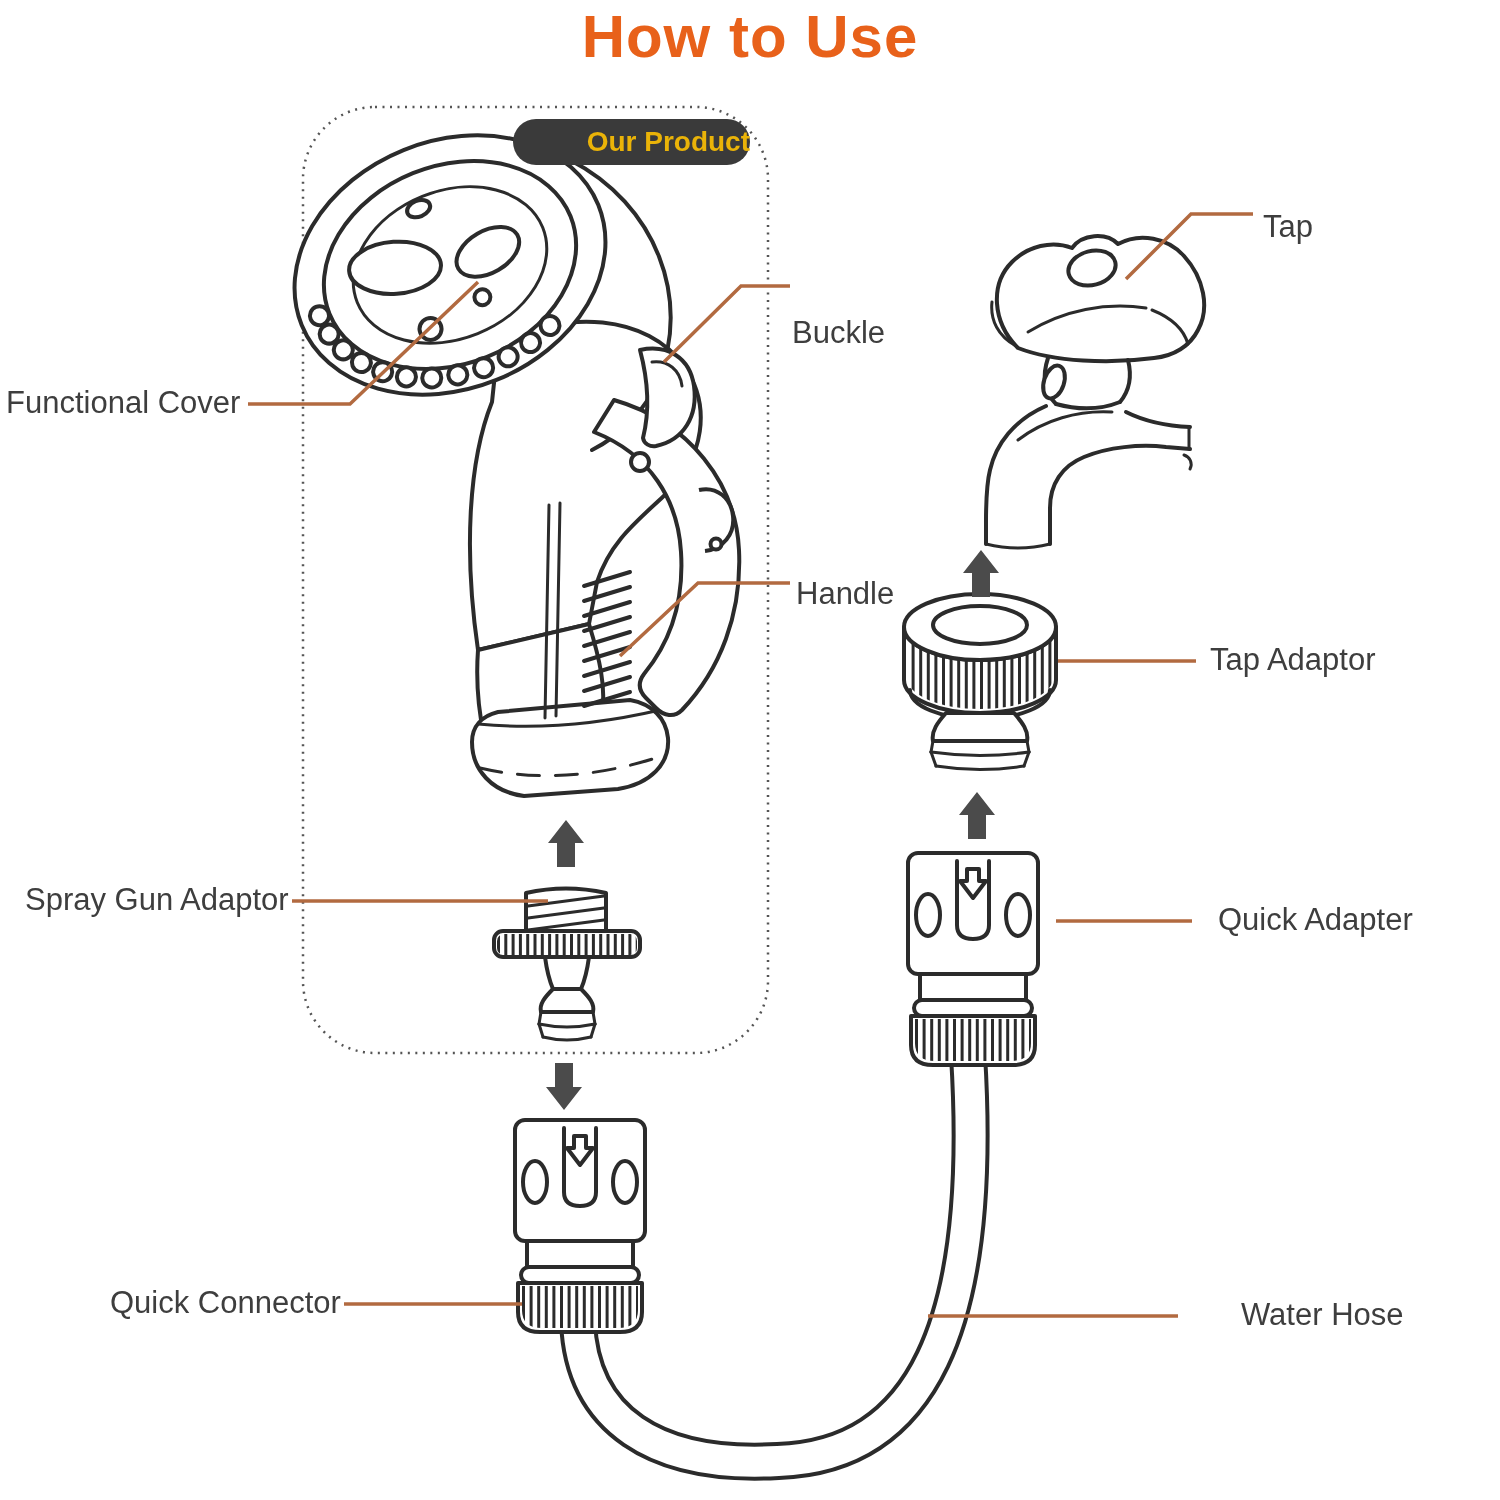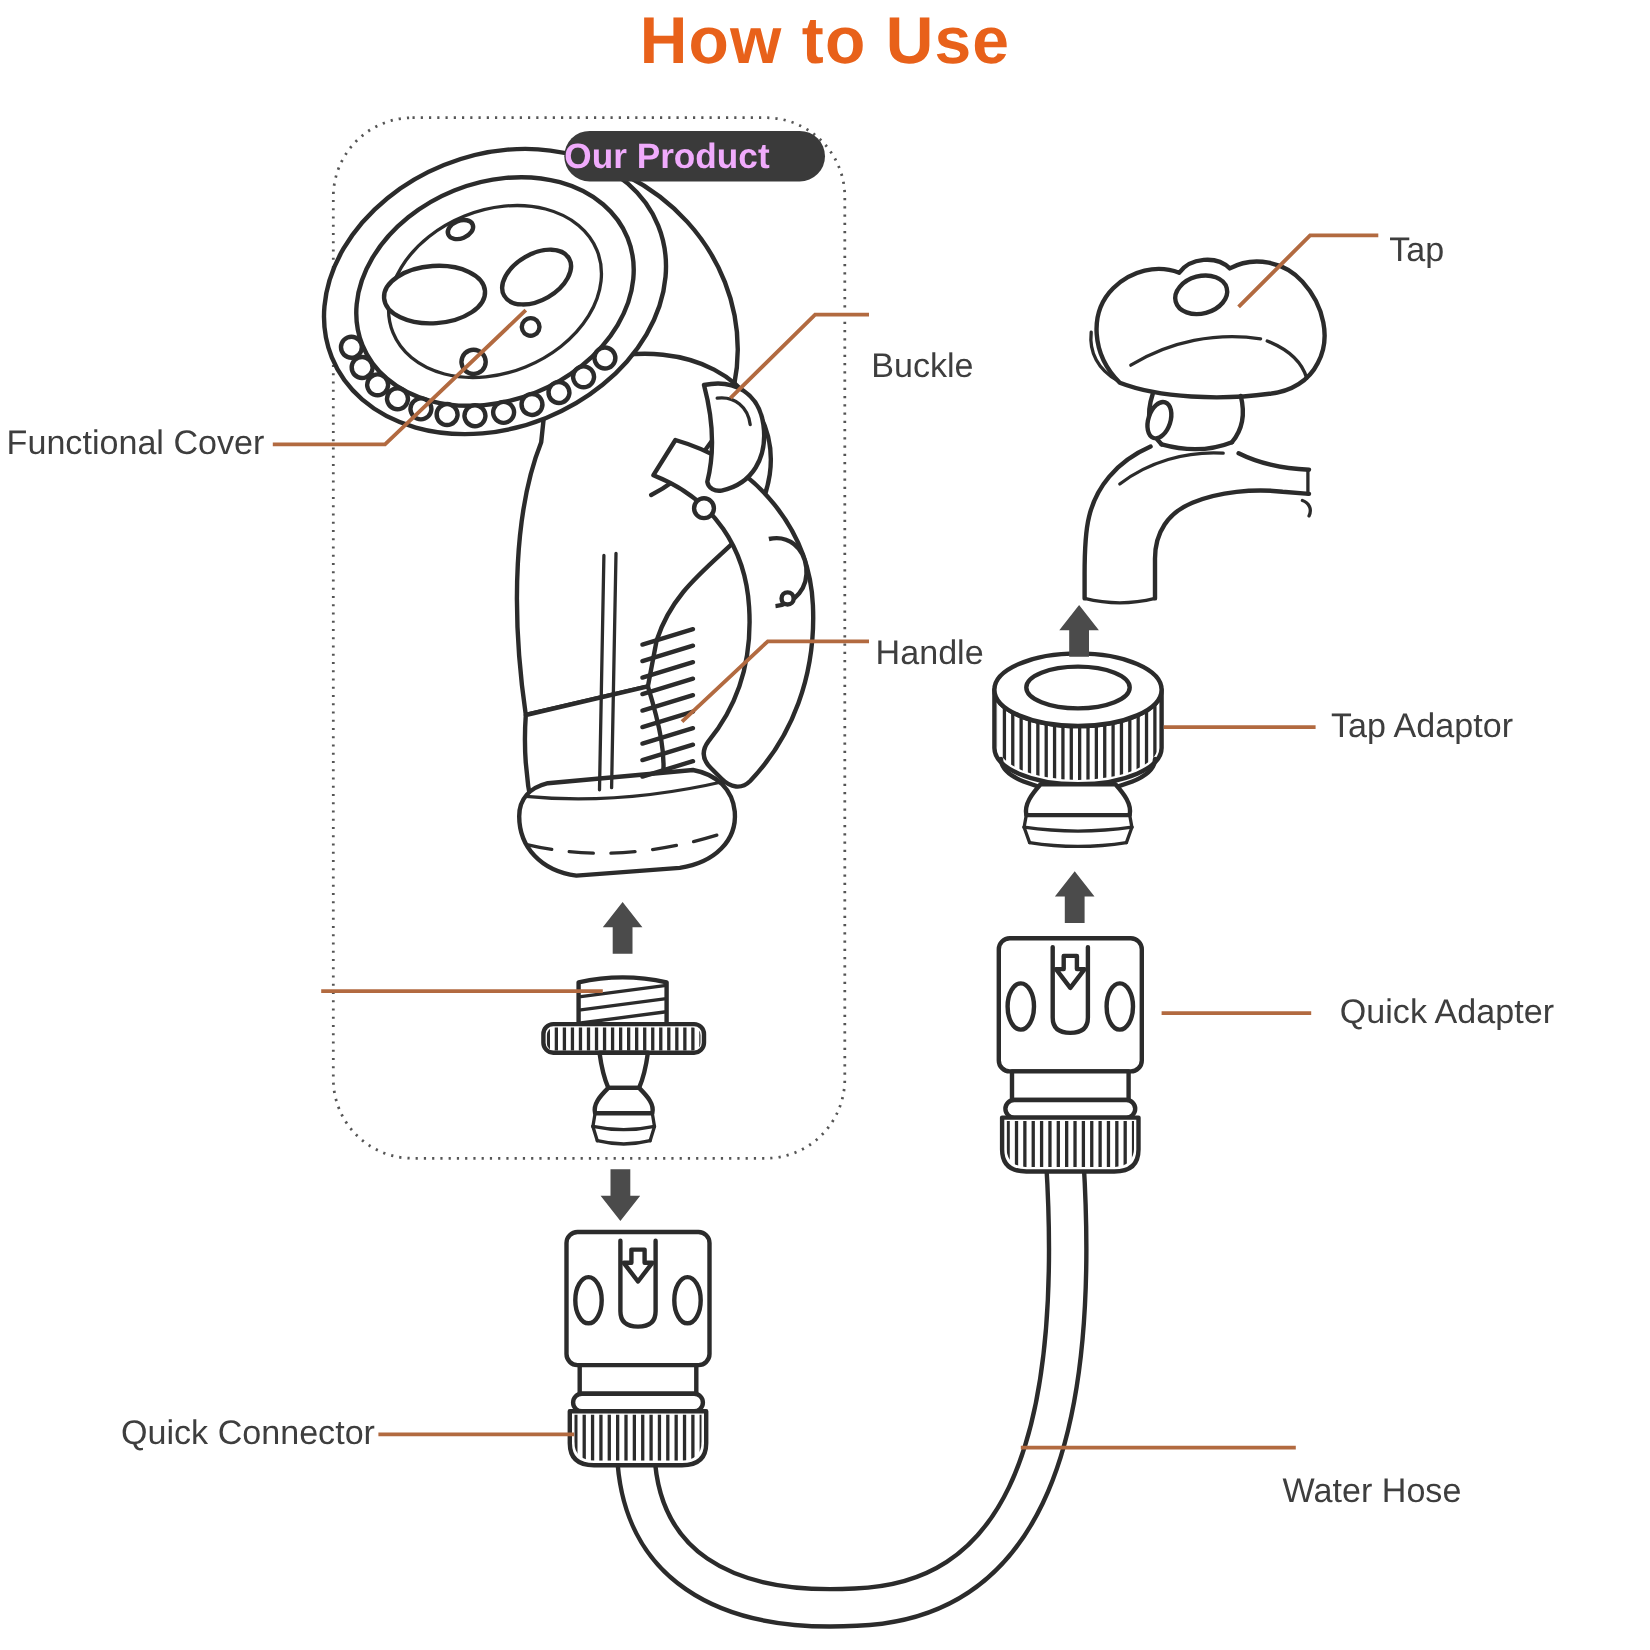--- a/index.html
+++ b/index.html
@@ -1,22 +1,22 @@
 <!DOCTYPE html>
 <html><head>
 <meta charset="utf-8">
 <style>
   html,body{margin:0;padding:0;background:#ffffff;}
   .canvas{position:relative;width:1500px;height:1500px;background:#ffffff;overflow:hidden;
           font-family:"Liberation Sans", sans-serif;}
   .page-title{position:absolute;left:0;top:2px;width:100%;text-align:center;
               font-size:60px;font-weight:bold;color:#e8611a;letter-spacing:1px;}
   .badge{position:absolute;left:513px;top:119px;width:237px;height:46px;
-         background:#3a3a3a;border-radius:26px;color:#f0abfc;font-size:32px;
-         font-weight:bold;text-align:left;line-height:46px;}
+         background:#3a3a3a;border-radius:26px;color:#eab308;font-size:28px;
+         font-weight:bold;text-align:right;line-height:46px;}
   .lbl{position:absolute;white-space:nowrap;font-size:31px;color:#3e3e3e;}
   svg{position:absolute;left:0;top:0;}
   .ln{fill:none;stroke:#2b2b2b;stroke-width:4;stroke-linecap:round;stroke-linejoin:round;}
   .w{fill:#ffffff;stroke:#2b2b2b;stroke-width:4;stroke-linejoin:round;}
   .thin{stroke-width:3;}
   .leader{fill:none;stroke:#b26a40;stroke-width:3.5;}
   .arrow{fill:#4b4b4b;stroke:none;}
   .hatchbar{stroke:#2b2b2b;fill:none;}
   .dashbox{fill:none;stroke:#555555;stroke-width:2.5;stroke-dasharray:2 5.5;}
 </style>
@@ -215,19 +215,20 @@
     </g>
   </svg>
 
   <div class="page-title">How to Use</div>
 
   <div class="badge">Our Product</div>
 
   <div class="lbl" style="left:6px;top:385px;">Functional Cover</div>
   <div class="lbl" style="left:792px;top:267px;margin-top:48px;">Buckle</div>
   <div class="lbl" style="left:796px;top:576px;">Handle</div>
+  <div class="lbl" style="left:25px;top:882px;">Spray Gun Adaptor</div>
   <div class="lbl" style="left:110px;top:1285px;">Quick Connector</div>
   <div class="lbl" style="left:1263px;top:209px;">Tap</div>
   <div class="lbl" style="left:1210px;top:642px;">Tap Adaptor</div>
   <div class="lbl" style="left:1205px;top:902px;margin-left:13px;">Quick Adapter</div>
-  <div class="lbl" style="left:1166px;top:1297px;margin-top:40px;">Water Hose</div>
+  <div class="lbl" style="left:1241px;top:1297px;">Water Hose</div>
 
 </div>
 
 </body></html>

